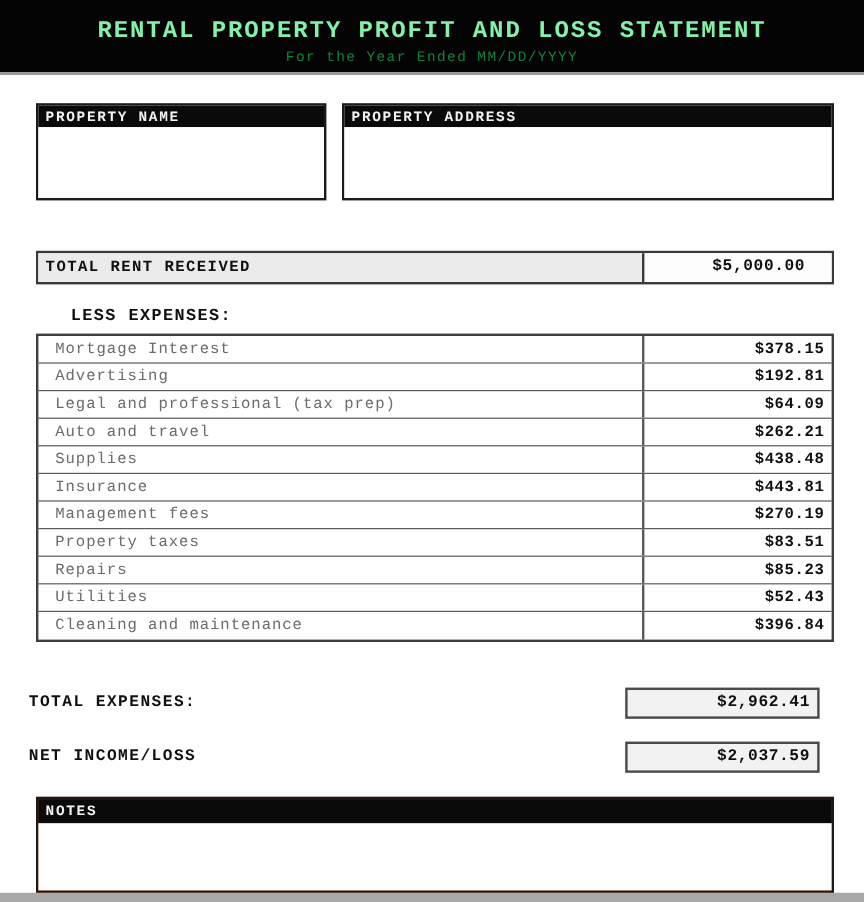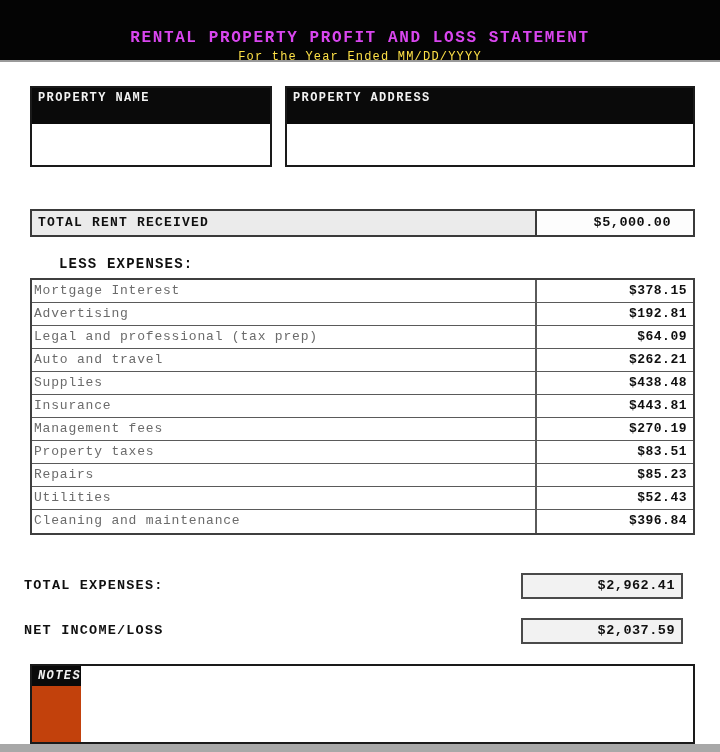--- a/index.html
+++ b/index.html
@@ -10,38 +10,38 @@
   }
   .page { position: absolute; inset: 0; background: #ffffff; }
 
   
   .banner {
     position: absolute; top: 0; left: 0; width: 720px; height: 62px;
     background: #040404; border-bottom: 2px solid #9a9a9a;
     text-align: center;
   }
   .banner-title {
-    margin-top: 29px; color: #d946ef; font-weight: bold;
-    font-size: 16px; letter-spacing: 1.6px; white-space: nowrap;
+    margin-top: 15px; color: #86efac; font-weight: bold;
+    font-size: 20px; letter-spacing: 1.6px; white-space: nowrap;
   }
   .banner-subtitle {
-    margin-top: 3px; color: #fde047; font-size: 12px; letter-spacing: 1.2px;
+    margin-top: 3px; color: #15803d; font-size: 12px; letter-spacing: 1.2px;
   }
 
   
   .property-row {
     position: absolute; top: 86px; left: 30px; width: 665px; height: 81px;
     display: flex; gap: 13px;
   }
   .prop-box { border: 2px solid #1a1a1a; background: #ffffff; display: flex; flex-direction: column; }
   .prop-box.name { width: 242px; }
   .prop-box.address { flex: 1; }
   .prop-head {
     background: #0a0a0a; color: #f2f2f2; font-weight: bold; font-size: 12px;
-    letter-spacing: 1.4px; height: 36px; line-height: 21px; padding-left: 6px;
+    letter-spacing: 1.4px; height: 18px; line-height: 21px; padding-left: 6px;
     white-space: nowrap; overflow: hidden;
   }
   .prop-body { flex: 1; background: #ffffff; font-size: 12px; padding: 3px 5px; }
 
   
   .rent-row {
     position: absolute; top: 209px; left: 30px; width: 665px; height: 28px;
     border: 2px solid #3a3a3a; display: flex; background: #ffffff;
   }
   .rent-label {
@@ -61,21 +61,21 @@
     font-weight: bold; font-size: 14px; letter-spacing: 1.2px; color: #101010; margin-left: 28px;
   }
   .expense-table {
     position: absolute; top: 278px; left: 30px; width: 665px;
     border: 2px solid #3f3f3f; background: #ffffff;
   }
   .expense-row { display: flex; height: 23px; border-bottom: 1px solid #5a5a5a; }
   .expense-row:last-child { border-bottom: none; }
   .expense-label {
     flex: 1; color: #6b6b6b; font-size: 13px; letter-spacing: 0.8px;
-    line-height: 22px; padding-left: 2px; white-space: nowrap; overflow: hidden;
+    line-height: 22px; padding-left: 14px; white-space: nowrap; overflow: hidden;
   }
   .expense-amount {
     width: 158px; border-left: 2px solid #5a5a5a; color: #101010;
     font-weight: bold; font-size: 13px; letter-spacing: 0.5px;
     line-height: 22px; text-align: right; padding-right: 6px; padding-left: 35px;
   }
 
   
   .summary-row { position: absolute; left: 18px; width: 665px; height: 26px; }
   .summary-row.total-expenses { top: 573px; }
@@ -87,21 +87,21 @@
   .summary-box {
     position: absolute; right: 0; top: 0; width: 162px; height: 26px;
     background: #f2f2f2; border: 2px solid #4a4a4a;
     font-weight: bold; font-size: 13.5px; color: #101010;
     text-align: right; line-height: 22px; padding-right: 6px; letter-spacing: 0.5px;
   }
 
   
   .notes-box {
     position: absolute; top: 664px; left: 30px; width: 665px; height: 80px;
-    border: 2px solid #1a1a1a; display: flex; flex-direction: row; background: #c2410c; font-style: italic;
+    border: 2px solid #1a1a1a; display: flex; flex-direction: column; background: #c2410c;
   }
   .notes-head {
     background: #0a0a0a; color: #f2f2f2; font-weight: bold; font-size: 12px;
     letter-spacing: 1.4px; height: 20px; line-height: 20px; padding-left: 6px;
   }
   .notes-body { flex: 1; background: #ffffff; font-size: 12px; padding: 3px 5px; }
 
   .bottom-strip {
     position: absolute; left: 0; top: 744px; width: 720px; height: 8px;
     background: #a8a8a8;

